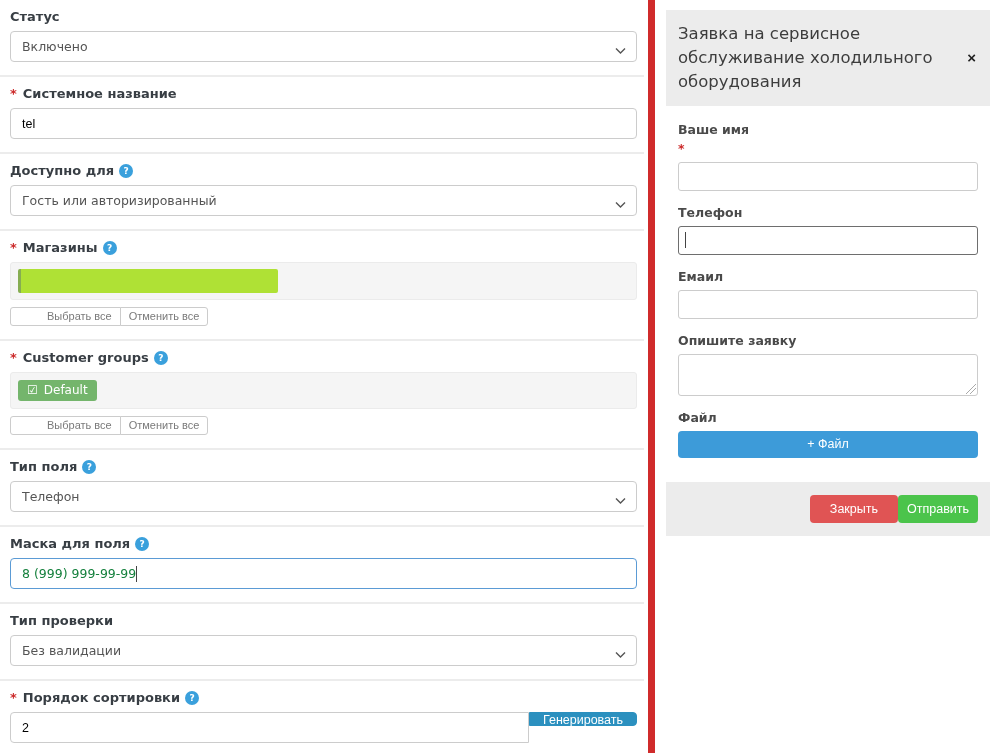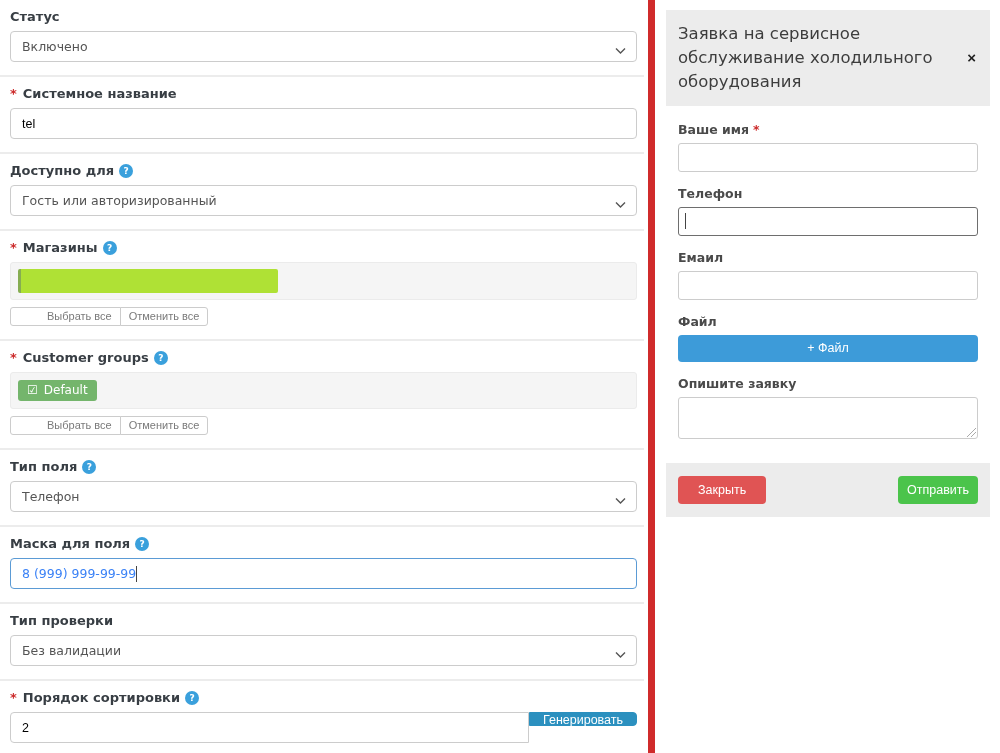--- a/index.html
+++ b/index.html
@@ -17,21 +17,21 @@
     font-size:9px; font-weight:bold; display:inline-flex; align-items:center;
     justify-content:center; flex:0 0 auto; }
   .sel, .txt { position:relative; height:31px; border:1px solid #ccc; border-radius:4px;
     background:#fff; width:100%; display:flex; align-items:center;
     padding:0 26px 0 11px; color:#555; font-size:12.5px; }
   .sel .chev { position:absolute; right:10px; top:11px; }
   input.txt { display:block; padding:0 11px; color:#000000; outline:none; }
   input.txt::placeholder { color:#999; }
   .txt-focus { border-color:#5b9bd5; }
   .caret { display:inline-block; width:1px; height:16px; background:#444; }
-  .mask-text { color:#3b82f6; }
+  .mask-text { color:#15803d; }
   .multibox { background:#f5f5f5; border:1px solid #ebebeb; border-radius:3px;
     padding:6px 7px; min-height:37px; }
   .store-bar { width:260px; height:24px; background:#afe135; border-left:3px solid #86ad52;
     border-radius:2px; }
   .group-tag { display:inline-flex; align-items:center; gap:6px; background:#74b56c;
     color:#fff; font-size:12px; padding:3px 9px 4px; border-radius:3px; }
   .group-tag .chk { font-size:12px; line-height:1; }
   .btn-row { margin-top:7px; display:inline-flex; }
   .btn-small { font-size:11px; color:#7a7a7a; background:#fff; border:1px solid #ccc;
     padding:2px 8px 3px; cursor:pointer; }
@@ -50,36 +50,36 @@
   .right-panel { flex:1; padding:10px 10px 0 11px; }
   .modal-header { background:#ececec; padding:12px 12px; display:flex;
     align-items:center; }
   .modal-title { flex:1; font-size:16.5px; color:#3d3d3d; line-height:1.45;
     padding-right:14px; }
   .modal-close { background:none; border:none; font-size:15px; font-weight:bold;
     color:#1f1f1f; cursor:pointer; line-height:1; padding:0 2px; }
   .modal-body { padding:16px 12px 0; }
   .m-group { margin-bottom:14px; }
   .m-label { font-size:12.5px; font-weight:bold; color:#4a4a4a; margin-bottom:6px;
-    display:flex; gap:4px; }
+    display:flex; gap:4px;flex-direction:column; }
   .m-req { color:#cc2b2b; }
   .m-input { width:100%; height:29px; border:1px solid #ccc; border-radius:3px;
     background:#fff; display:flex; align-items:center; padding:0 6px; font-size:12.5px;
     color:#555; }
   .m-input-focus { border:1px solid #6e6e6e; }
   .m-textarea { width:100%; height:42px; border:1px solid #ccc; border-radius:3px;
     background:#fff; position:relative; }
   .resize-grip { position:absolute; right:1px; bottom:1px; width:10px; height:10px;
     background:
       linear-gradient(135deg, transparent 0 50%, #aaa 50% 55%, transparent 55% 70%, #aaa 70% 75%, transparent 75%);
   }
   .btn-file { width:100%; height:27px; background:#3d9bd9; border:none; border-radius:4px;
     color:#fff; font-size:12.5px; cursor:pointer; }
   .modal-footer { margin:24px 0 0; background:#ececec; padding:13px 12px;
-    display:flex; justify-content:space-between; align-items:center; }
+    display:flex; justify-content:flex-end; align-items:center; }
   .btn-danger { background:#e05454; border:none; color:#fff; font-size:12.5px;
     padding:7px 20px; border-radius:4px; cursor:pointer; }
   .btn-success { background:#4bc44b; border:none; color:#fff; font-size:12.5px;
     padding:7px 9px; border-radius:4px; cursor:pointer; }
 </style>
 </head>
 <body>
 
 <div class="page">
 
@@ -256,33 +256,33 @@
         <div class="m-label">
           <span>Емаил</span>
         </div>
         <div class="m-input">
           <span></span>
         </div>
       </div>
 
       <div class="m-group">
         <div class="m-label">
+          <span>Опишите заявку</span>
+        </div>
+        <div class="m-textarea">
+          <span></span>
+          <span class="resize-grip"></span>
+        </div>
+      </div>
+
+      <div class="m-group">
+        <div class="m-label">
           <span>Файл</span>
         </div>
         <button class="btn-file">+ Файл</button>
-      </div>
-
-      <div class="m-group">
-        <div class="m-label">
-          <span>Опишите заявку</span>
-        </div>
-        <div class="m-textarea">
-          <span></span>
-          <span class="resize-grip"></span>
-        </div>
       </div>
 
     </div>
 
     <div class="modal-footer">
       <button class="btn-danger">Закрыть</button>
       <button class="btn-success">Отправить</button>
     </div>
 
   </div>

